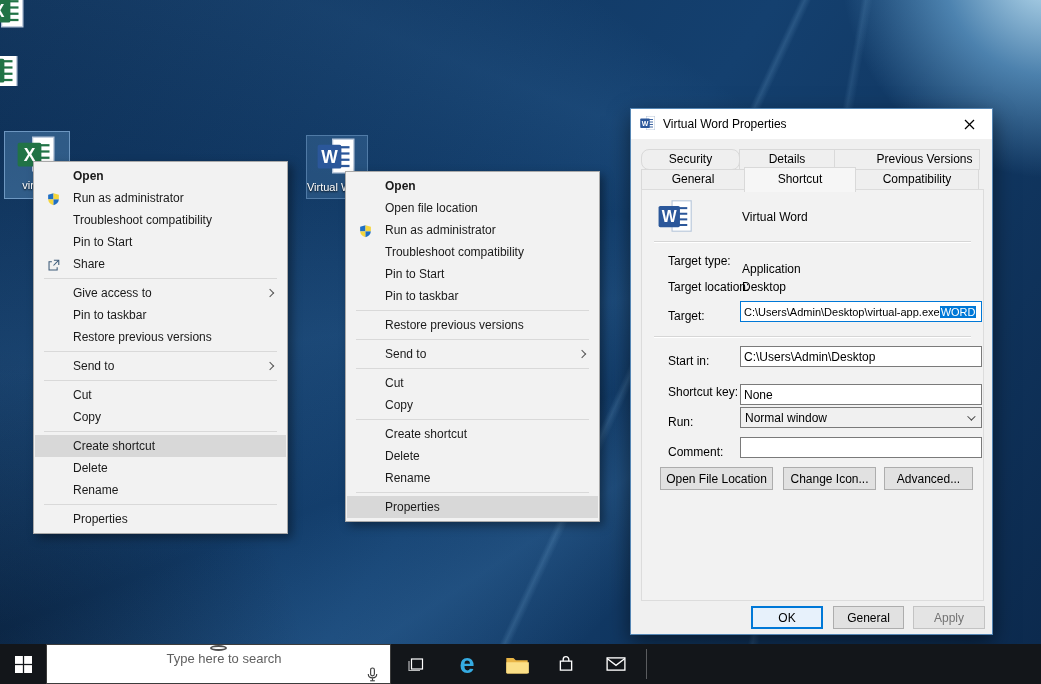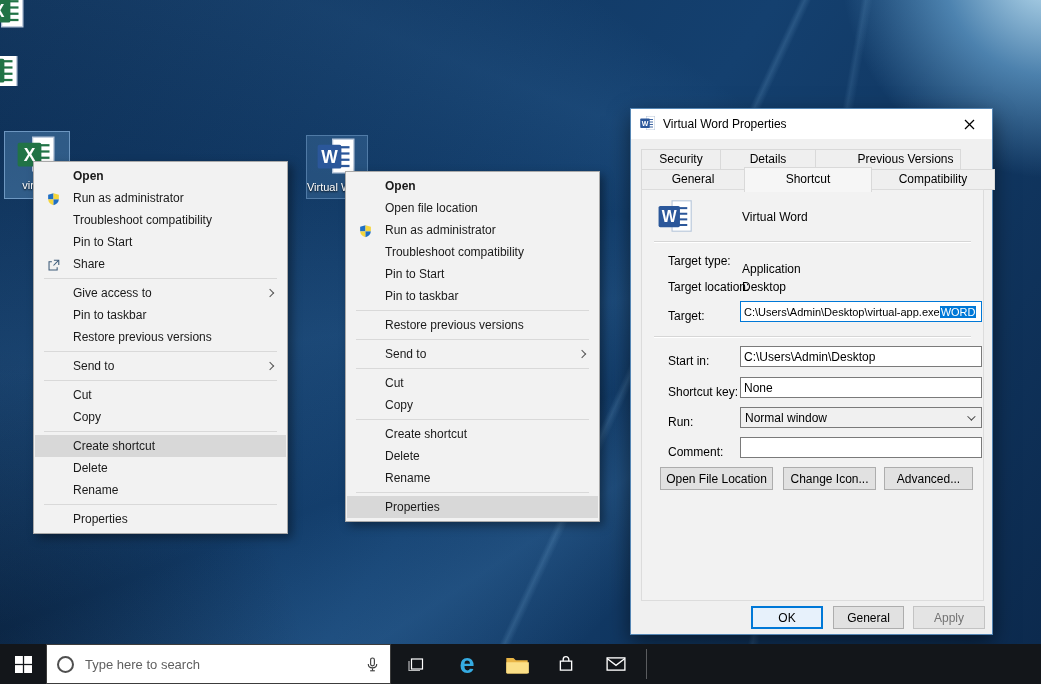--- a/index.html
+++ b/index.html
@@ -51,56 +51,56 @@
     background:#f0f0f0; border:1px solid #5586b4; box-shadow:0 8px 20px rgba(0,0,0,0.5); z-index:6; font-size:12px; color:#000; }
   .titlebar { height:30px; background:#ffffff; display:flex; align-items:center; padding-left:9px; }
   .ttitle { margin-left:7px; font-size:12px; }
   .tclose { margin-left:auto; width:45px; height:30px; display:flex; align-items:center; justify-content:center; cursor:default; }
 
   .tabs-row { position:absolute; left:10px; display:flex; }
   .row1 { top:40px; }
   .row2 { top:60px; }
   .tab { border:1px solid #d9d9d9; background:#efefef; text-align:center; font-size:12px;
     height:21px; line-height:19px; margin-right:-1px; position:relative; }
-  .row1 .tab:nth-child(1){width:80px;} .row1 .tab:nth-child(2){width:96px;} .row1 .tab:nth-child(3){width:146px;padding-left:35px;}
-  .row2 .tab:nth-child(1){width:104px;} .row2 .tab:nth-child(2){width:128px;} .row2 .tab:nth-child(3){width:124px;}
+  .row1 .tab:nth-child(1){width:99px;border-radius:8px;} .row1 .tab:nth-child(2){width:96px;} .row1 .tab:nth-child(3){width:146px;padding-left:35px;}
+  .row2 .tab:nth-child(1){width:104px;} .row2 .tab:nth-child(2){width:112px;} .row2 .tab:nth-child(3){width:124px;}
   .row2 .tab.active { background:#f6f6f6; top:-2px; height:25px; line-height:23px; border-bottom:none; z-index:3; }
 
   .panel { position:absolute; left:10px; top:80px; width:343px; height:412px;
     border:1px solid #dcdcdc; background:#f2f2f2; }
   .icon-large { position:absolute; left:16px; top:8px; }
   .iname { position:absolute; left:100px; top:20px; }
   .psep { position:absolute; left:12px; right:12px; height:0; border-top:1px solid #d6d6d6; border-bottom:1px solid #ffffff; }
   .s1 { top:51px; } .s2 { top:146px; }
   .flabel { position:absolute; left:26px; }
   .fvalue { position:absolute; left:100px; }
   .lt1 { top:64px; } .lt2 { top:90px; } .lt3 { top:119px; } .lt4 { top:164px; } .lt5 { top:195px; } .lt6 { top:225px; } .lt7 { top:255px; }
   .vt1 { top:72px; } .vt2 { top:90px; }
   .finput { position:absolute; left:98px; width:242px; height:21px; background:#ffffff; border:1px solid #7a7a7a;
     display:flex; align-items:center; padding:0 3px; font-size:12px; overflow:hidden; white-space:nowrap; }
   .finput.focused { border-color:#0078d7; font-size:11px; }
-  .it1 { top:111px; } .it2 { top:156px; } .it3 { top:187px; } .it5 { top:247px; }
+  .it1 { top:111px; } .it2 { top:156px; } .it3 { top:194px; } .it5 { top:247px; }
   .sel { background:#0078d7; color:#ffffff; padding:0 1px; }
   .fcombo { position:absolute; left:98px; top:217px; width:242px; height:21px; background:#f0f0f0;
     border:1px solid #7a7a7a; display:flex; align-items:center; justify-content:space-between; padding:0 8px 0 4px; font-size:12px; }
   .combo-arrow { width:6px; height:6px; border-right:1.4px solid #444; border-bottom:1.4px solid #444; transform:rotate(45deg) translateY(-2px); }
   .pbtn { position:absolute; top:277px; height:23px; background:#e1e1e1; border:1px solid #adadad;
     display:flex; align-items:center; justify-content:center; font-size:12px; }
   .pb1 { left:18px; width:113px; } .pb2 { left:141px; width:93px; } .pb3 { left:242px; width:89px; }
 
   .fbtn { position:absolute; top:497px; height:23px; display:flex; align-items:center; justify-content:center; font-size:12px; }
   .ok     { left:120px; width:72px; background:#e7f1fb; border:2px solid #0078d7; }
   .cancel { left:202px; width:71px; background:#e1e1e1; border:1px solid #adadad; }
   .apply  { left:282px; width:72px; background:#e4e4e4; border:1px solid #c3c3c3; color:#737373; }
 
   
   .taskbar { position:absolute; left:0; bottom:0; width:1041px; height:40px; background:#13161a; z-index:10; }
   .start { position:absolute; left:0; top:0; width:46px; height:40px; display:flex; align-items:center; justify-content:center; }
   .searchbox { position:absolute; left:46px; top:0; width:345px; height:40px; background:#ffffff;
-    border:1px solid #3c3c3c; display:flex; align-items:center; padding:0 10px; }
+    border:1px solid #3c3c3c; display:flex; align-items:center; padding:0 10px;flex-direction:column; }
   .cortana { width:17px; height:17px; border-radius:50%; border:2px solid #4f4f4f; }
   .searchtext { margin-left:11px; color:#5f5f5f; font-size:13px; }
   .mic { margin-left:auto; display:flex; align-items:center; }
   .tb-icon { position:absolute; top:0; width:44px; height:40px; display:flex; align-items:center; justify-content:center; }
   .tv { left:395px; } .edge { left:445px; } .fe { left:495px; } .store { left:544px; } .mail { left:594px; }
   .edge-glyph { color:#35abe2; font-size:27px; font-weight:bold; line-height:27px; }
   .tb-divider { position:absolute; left:646px; top:5px; width:1px; height:30px; background:rgba(255,255,255,0.30); }
 </style>
 </head>
 <body>

